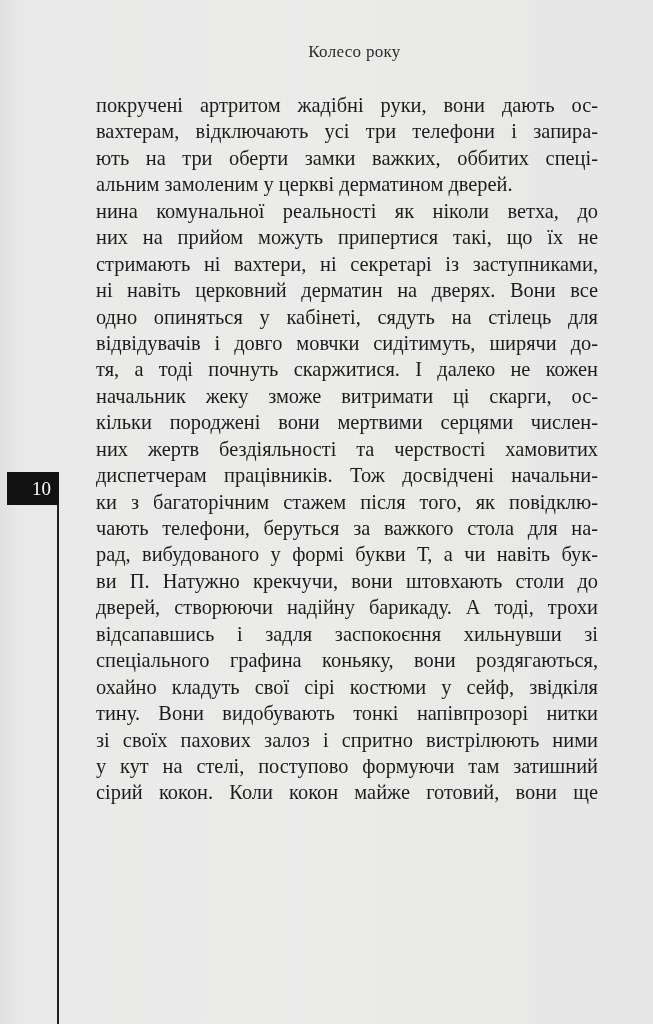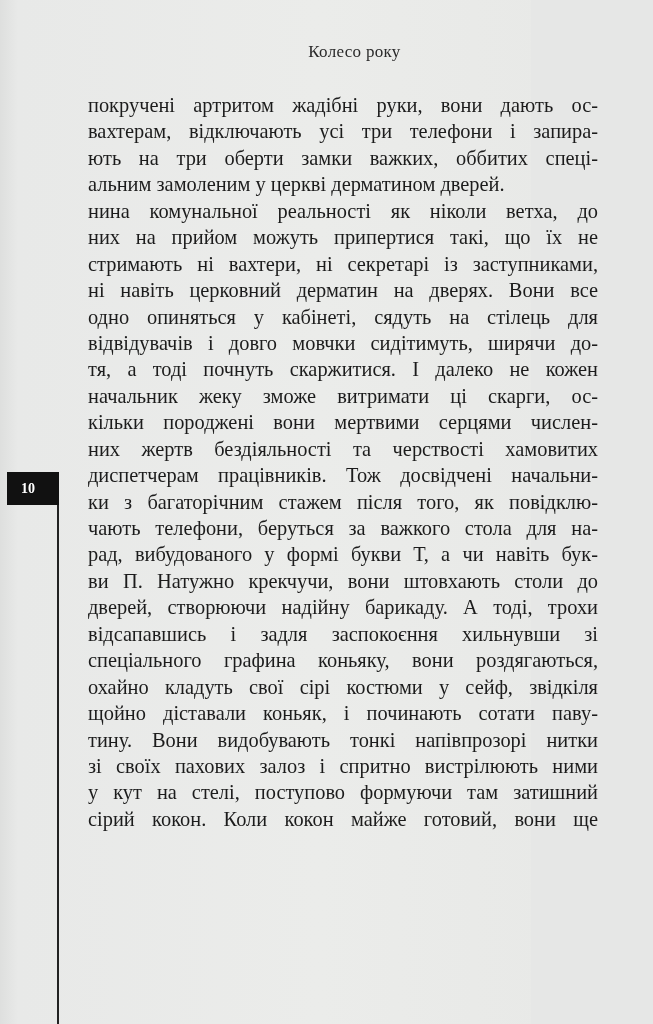--- a/index.html
+++ b/index.html
@@ -33,26 +33,26 @@
       margin-left: 28px;
     }
     .page-number-box {
       position: absolute;
       left: 7px;
       top: 472px;
       width: 52px;
       height: 33px;
       background: #111;
       color: #fff;
-      font-weight: bold;
-      font-size: 14px;
+      font-weight: normal;
+      font-size: 19px;
       display: flex;
       align-items: center;
       justify-content: flex-end;
-      padding-right: 24px;
+      padding-right: 8px;
       box-sizing: border-box;
     }
     .margin-rule {
       position: absolute;
       left: 57px;
       top: 505px;
       width: 1.5px;
       height: 519px;
       background: #222;
     }
@@ -63,20 +63,21 @@
       width: 510px;
       font-size: 20.4px;
       line-height: 26.45px;
     }
     .line {
       display: block;
       text-align: justify;
       text-align-last: justify;
       white-space: nowrap;
       height: 26.45px;
+      margin-left: 8px;
     }
     .line.last {
       text-align-last: left;
     }
     .line.indent {
       padding-left: 27px;
     }
   </style>
 </head>
 <body>
@@ -109,20 +110,19 @@
       <span class="line">них жертв бездіяльності та черствості хамовитих</span>
       <span class="line">диспетчерам працівників. Тож досвідчені начальни-</span>
       <span class="line">ки з багаторічним стажем після того, як повідклю-</span>
       <span class="line">чають телефони, беруться за важкого стола для на-</span>
       <span class="line">рад, вибудованого у формі букви Т, а чи навіть бук-</span>
       <span class="line">ви П. Натужно крекчучи, вони штовхають столи до</span>
       <span class="line">дверей, створюючи надійну барикаду. А тоді, трохи</span>
       <span class="line">відсапавшись і задля заспокоєння хильнувши зі</span>
       <span class="line">спеціального графина коньяку, вони роздягаються,</span>
       <span class="line">охайно кладуть свої сірі костюми у сейф, звідкіля</span>
-      <span class="line">щойно діставали коньяк, і починають сотати паву-</span>
       <span class="line">тину. Вони видобувають тонкі напівпрозорі нитки</span>
       <span class="line">зі своїх пахових залоз і спритно вистрілюють ними</span>
       <span class="line">у кут на стелі, поступово формуючи там затишний</span>
       <span class="line">сірий кокон. Коли кокон майже готовий, вони ще</span>
     </div>
   </div>
 </div>
 
 </body></html>

